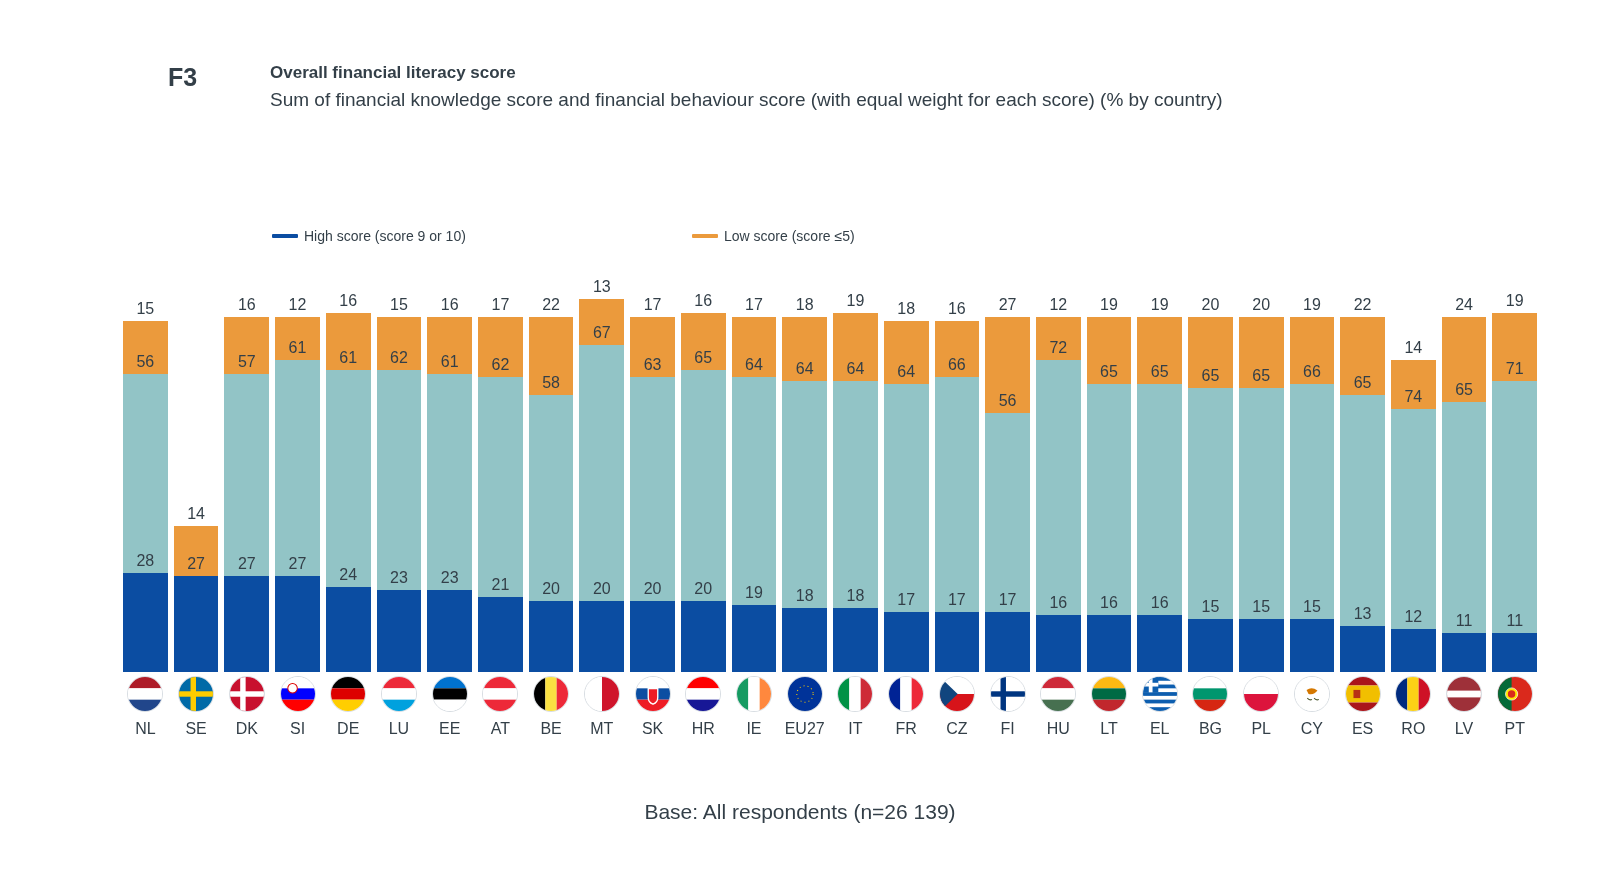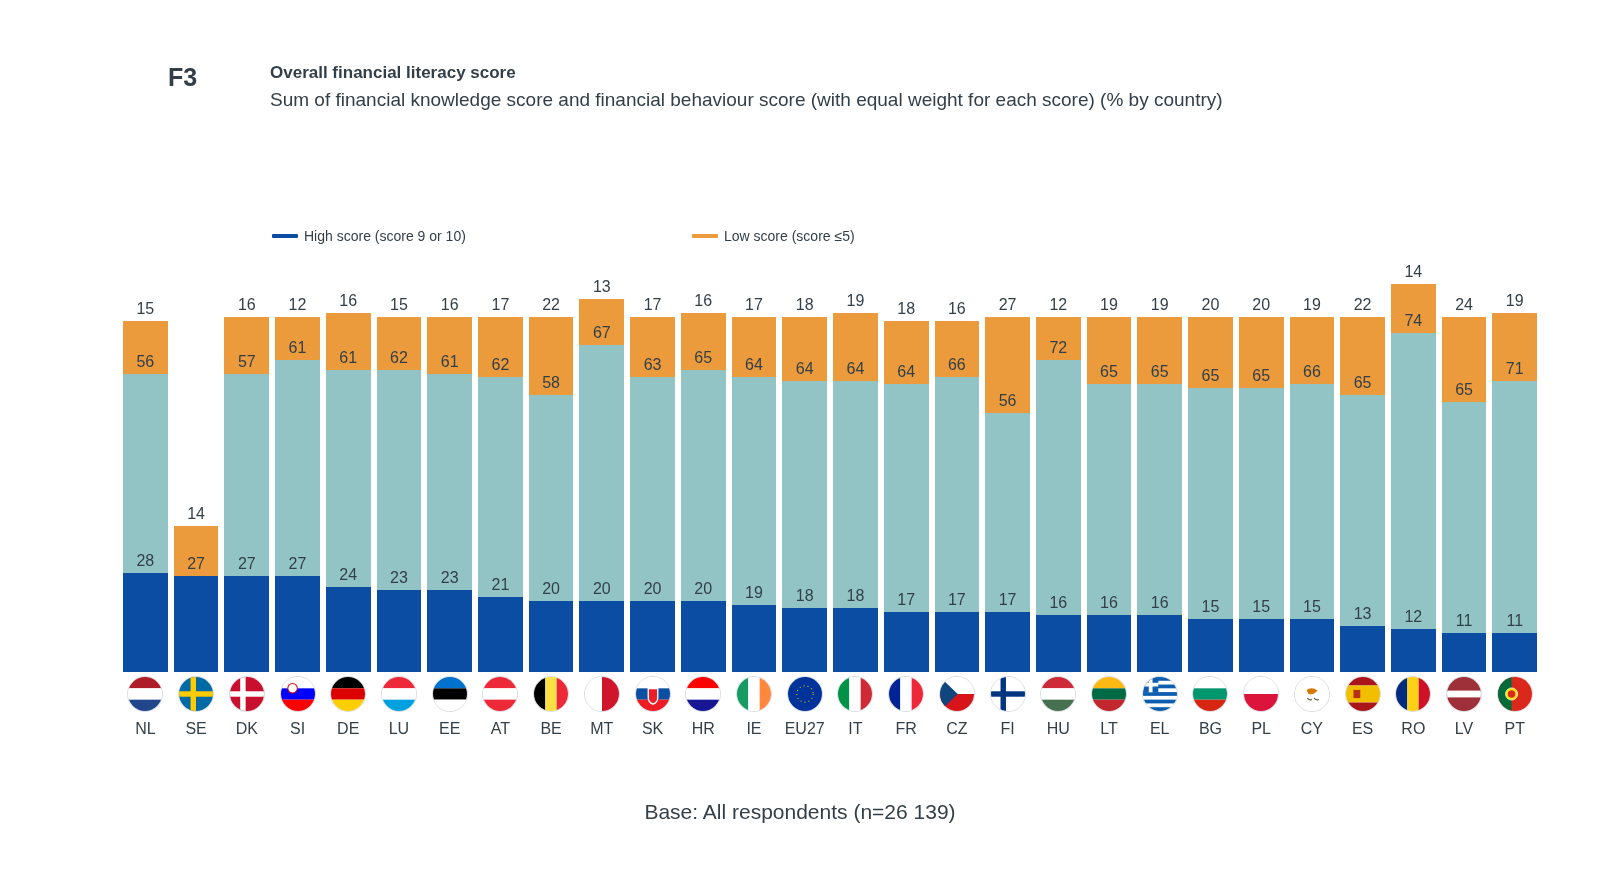--- a/index.html
+++ b/index.html
@@ -459,21 +459,21 @@
           <span class="val">65</span>
         </div>
         <div class="seg" style="background: rgb(11, 77, 162); height: 46.15px;">
           <span class="val">13</span>
         </div>
       </div>
       <div class="col">
         <div class="seg" style="background: rgb(235, 154, 60); height: 49.7px;">
           <span class="val">14</span>
         </div>
-        <div class="seg" style="background: rgb(146, 196, 198); height: 296px;">
+        <div class="seg" style="background: rgb(146, 196, 198); height: 220px;">
           <span class="val">74</span>
         </div>
         <div class="seg" style="background: rgb(11, 77, 162); height: 42.6px;">
           <span class="val">12</span>
         </div>
       </div>
       <div class="col">
         <div class="seg" style="background: rgb(235, 154, 60); height: 85.2px;">
           <span class="val">24</span>
         </div>

